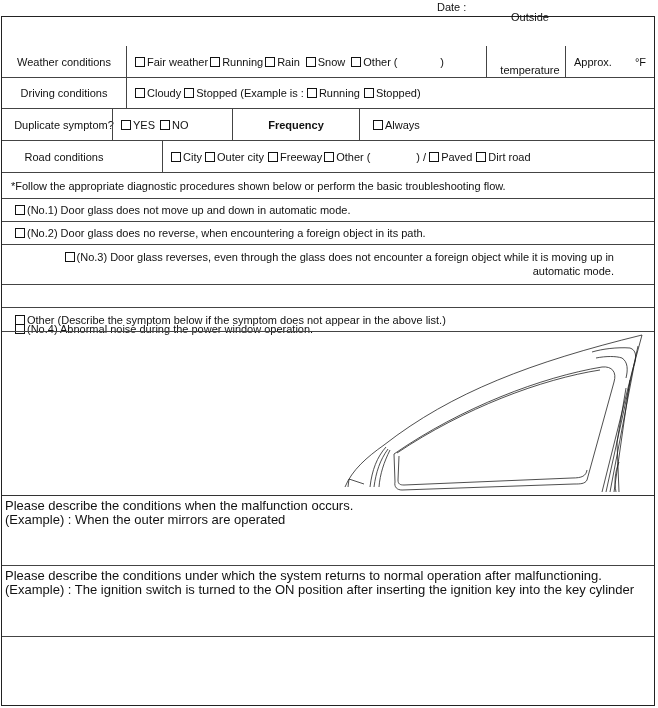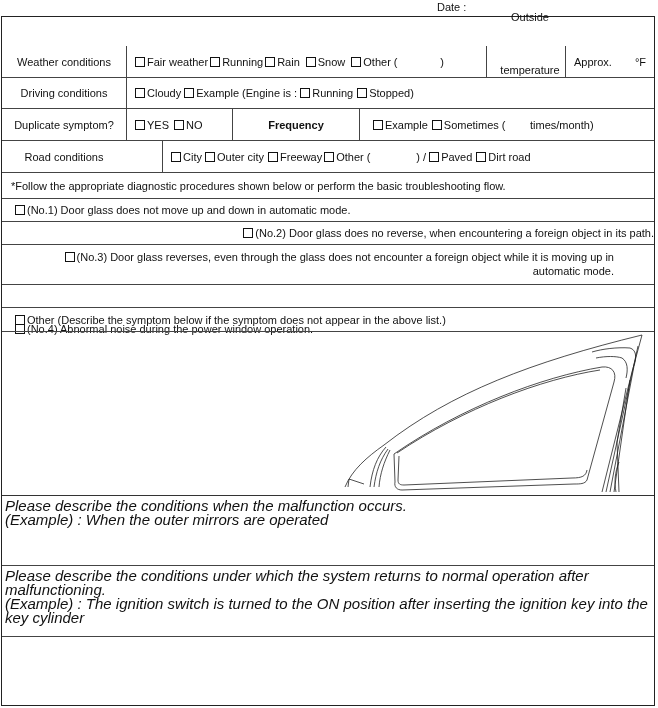--- a/index.html
+++ b/index.html
@@ -9,21 +9,21 @@
   .form { position: absolute; left: 1px; top: 16px; width: 654px; height: 690px;
           border: 1.5px solid #222; box-sizing: border-box; }
   .row { position: absolute; left: 0; right: 0; border-bottom: 1px solid #444; box-sizing: border-box; }
   .cell { position: absolute; top: 0; bottom: 0; display: flex; align-items: center; box-sizing: border-box; }
   .vline { border-left: 1px solid #444; }
   .center { justify-content: center; text-align: center; }
   .opts { padding-left: 8px; white-space: pre; }
   .cb { display: inline-block; width: 8px; height: 8px; border: 1px solid #111; margin-right: 2px; vertical-align: -1px; }
   .item { padding-left: 13px; white-space: nowrap; }
   .item3 { padding-left: 3px; line-height: 14px; white-space: normal; display: block; padding-top: 5px; text-align: right; }
-  .desc { padding: 3px 3px; line-height: 14px; font-size: 15px; font-style: italic; }
+  .desc { padding: 3px 3px; line-height: 14px; font-size: 13px; }
   .two { line-height: 13px; font-size: 11px; }
 </style>
 </head>
 <body>
 
 <div class="date">Date :</div>
 
 <div class="form">
 
 
@@ -38,32 +38,32 @@
     </div>
     <div class="cell vline" style="left:563px;right:0;padding-left:8px;text-align:center;">
       <span>Approx.</span>
       <span style="position:absolute;right:8px;">°F</span>
     </div>
   </div>
 
   <div class="row" style="top:61px;height:31px;">
     <div class="cell center" style="left:0;width:124px;">Driving conditions</div>
     <div class="cell vline opts" style="left:124px;right:0;">
-      <span><span class="cb"></span><span>Cloudy</span></span><span><span class="cb" style="margin-left:3px"></span><span>Example (Engine is : </span></span><span><span class="cb"></span><span>Running</span></span><span><span class="cb" style="margin-left:4px"></span><span>Stopped)</span></span>
+      <span><span class="cb"></span><span>Cloudy</span></span><span><span class="cb" style="margin-left:3px"></span><span>Stopped (Example is : </span></span><span><span class="cb"></span><span>Running</span></span><span><span class="cb" style="margin-left:4px"></span><span>Stopped)</span></span>
     </div>
   </div>
 
   <div class="row" style="top:92px;height:32px;">
     <div class="cell center" style="left:0;width:124px;">Duplicate symptom?</div>
-    <div class="cell vline opts" style="left:124px;width:106px;">
+    <div class="cell vline opts" style="left:110px;width:106px;">
       <span><span class="cb"></span><span>YES</span></span><span><span class="cb" style="margin-left:5px"></span><span>NO</span></span>
     </div>
     <div class="cell vline center" style="left:230px;width:127px;font-weight:bold;">Frequency</div>
     <div class="cell vline opts" style="left:357px;right:0;padding-left:13px;">
-      <span><span class="cb"></span><span>Example</span></span><span><span class="cb" style="margin-left:4px"></span><span>Sometimes (        times/month)</span></span>
+      <span><span class="cb"></span><span>Always</span></span>
     </div>
   </div>
 
   <div class="row" style="top:124px;height:32px;">
     <div class="cell center" style="left:0;width:124px;">Road conditions</div>
     <div class="cell vline opts" style="left:124px;right:0;margin-left:36px;">
       <span><span class="cb"></span><span>City</span></span><span><span class="cb" style="margin-left:3px"></span><span>Outer city</span></span><span><span class="cb" style="margin-left:4px"></span><span>Freeway</span></span><span><span class="cb" style="margin-left:2px"></span><span>Other (               ) / </span></span><span><span class="cb"></span><span>Paved</span></span><span><span class="cb" style="margin-left:4px"></span><span>Dirt road</span></span>
     </div>
   </div>
 
@@ -71,21 +71,21 @@
     <div class="cell" style="left:0;right:0;padding-left:9px;">*Follow the appropriate diagnostic procedures shown below or perform the basic troubleshooting flow.</div>
   </div>
 
   <div class="row" style="top:182px;height:23px;">
     <div class="cell item" style="left:0;right:0;">
         <span class="cb"></span>
         <span>(No.1) Door glass does not move up and down in automatic mode.</span>
       </div>
   </div>
   <div class="row" style="top:205px;height:23px;">
-    <div class="cell item" style="left:0;right:0;justify-content:flex-end;">
+    <div class="cell item" style="left:0;right:0;">
         <span class="cb"></span>
         <span>(No.2) Door glass does no reverse, when encountering a foreign object in its path.</span>
       </div>
   </div>
   <div class="row" style="top:228px;height:40px;">
     <div class="item3" style="position:absolute;left:10px;right:40px;top:0;"><span class="cb"></span><span>(No.3) Door glass reverses, even through the glass does not encounter a foreign object while it is moving up in automatic mode.</span></div>
   </div>
   <div class="row" style="top:268px;height:23px;">
     <div class="cell item" style="left:0;right:0;margin-top:44px;">
         <span class="cb"></span>

